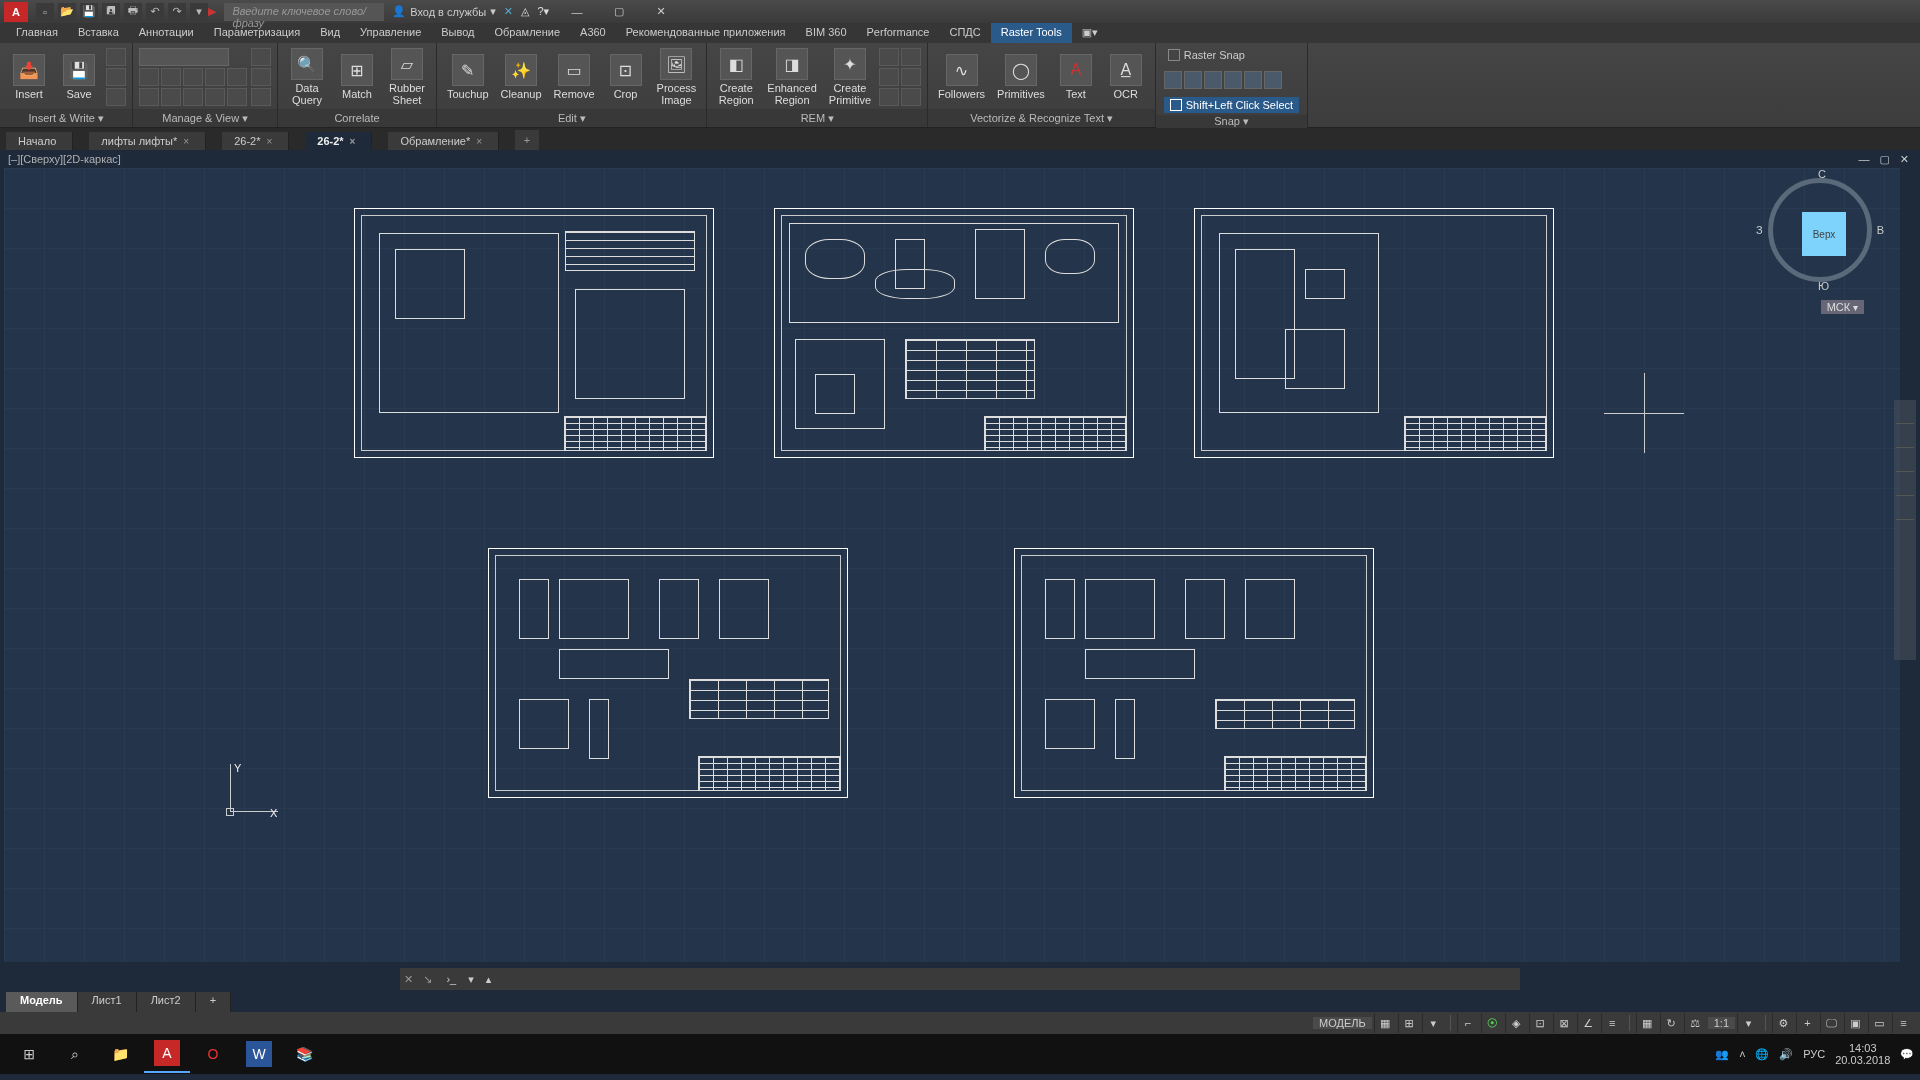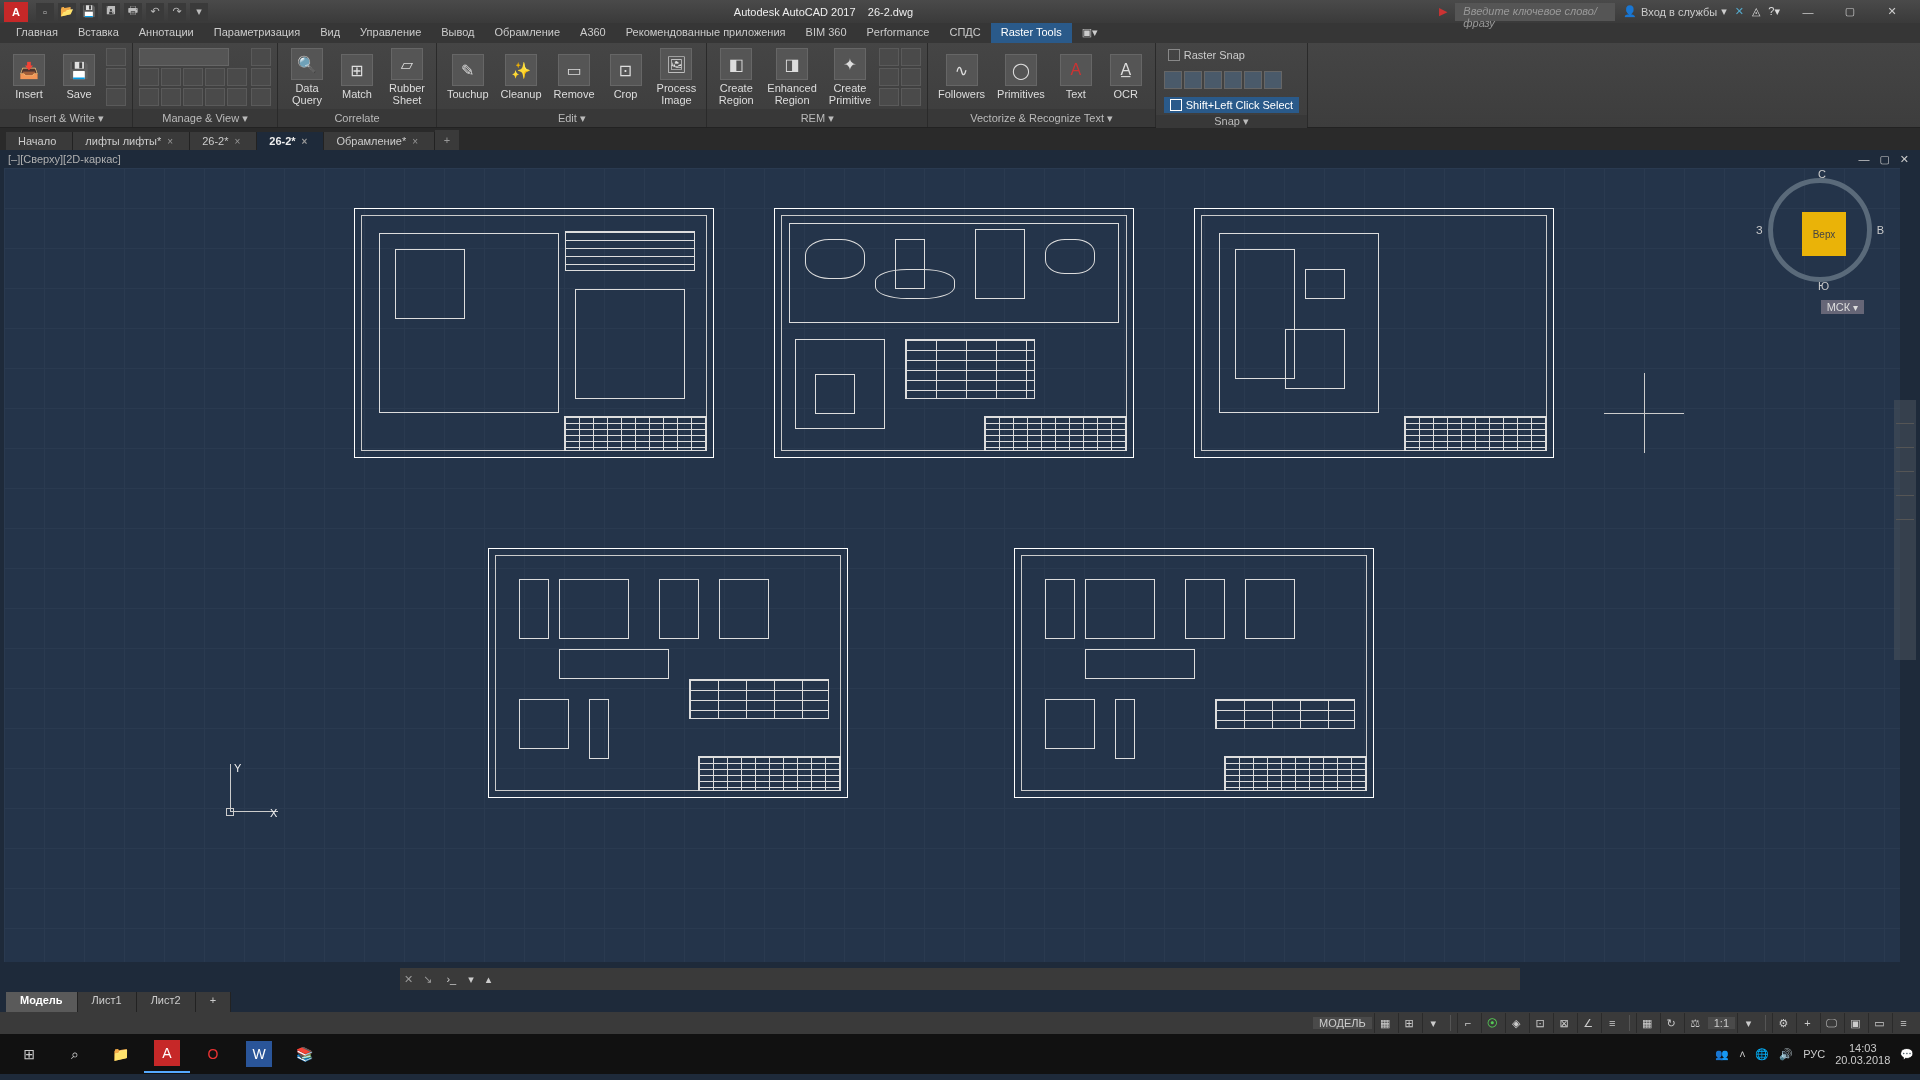--- a/index.html
+++ b/index.html
@@ -34,21 +34,21 @@
 .small-btn{ width:20px; height:18px; background:#4a4a4a; border:1px solid #5a5a5a; cursor:pointer;}
 .dropdown-field{ width:90px; height:18px; background:#555; border:1px solid #666; color:#ccc; padding:0 4px; display:flex; align-items:center;}
 .snap-panel{ display:flex; flex-direction:column; gap:8px; padding:2px;}
 .snap-row{ display:flex; gap:2px;}
 .snap-sq{ width:18px; height:18px; background:#4a5a6a; border:1px solid #666;}
 .snap-sel{ background:#2a5a8a; color:#fff; padding:2px 6px; display:flex; align-items:center; gap:4px;}
 .rs-label{color:#ccc; padding:2px 4px; display:flex; align-items:center; gap:4px;}
 .rs-check{width:12px;height:12px;border:1px solid #888;}
 
 
-.filetabs{ height:22px; background:#2a2a2a; display:flex; align-items:end; padding-left:6px; gap:0;}
+.filetabs{ height:22px; background:#2a2a2a; display:flex; align-items:end; padding-left:6px; gap:16px;}
 .filetab{ background:#3a3a3a; color:#ccc; padding:3px 16px 3px 12px; border-right:1px solid #222; cursor:pointer; position:relative; display:flex; align-items:center; gap:6px;}
 .filetab.active{ background:#1e2a3a; color:#eee; font-weight:bold;}
 .filetab .x{ color:#999; font-size:10px;}
 .addtab{ width:24px; height:20px; display:flex; align-items:center; justify-content:center; color:#999; background:#3a3a3a; cursor:pointer;}
 
 
 .viewport-wrap{ position:relative; height:862px; background:#1e2a3a;}
 .vp-label{ position:absolute; top:3px; left:8px; color:#b0b0b0;}
 .vp-min{ position:absolute; top:3px; right:8px; display:flex; gap:4px; color:#ccc;}
 .vp-min span{cursor:pointer; padding:0 3px;}
@@ -61,21 +61,21 @@
 .ucs-y{ position:absolute; left:14px; top:-50px;}
 .ucs-x{ position:absolute; left:50px; top:-5px;}
 .ucs-line-v{ position:absolute; left:10px; bottom:0; width:1px; height:48px; background:#ccc;}
 .ucs-line-h{ position:absolute; left:10px; bottom:0; width:48px; height:1px; background:#ccc;}
 .ucs-box{ position:absolute; left:6px; bottom:-4px; width:8px; height:8px; border:1px solid #ccc;}
 .cursor-cross{position:absolute; left:1640px; top:245px;}
 .cursor-cross .h{position:absolute; width:80px; height:1px; background:#ccc; left:-40px;}
 .cursor-cross .v{position:absolute; height:80px; width:1px; background:#ccc; top:-40px;}
 .viewcube{ position:absolute; right:40px; top:20px; width:120px; height:120px;}
 .viewcube-ring{ position:absolute; inset:8px; border:5px solid #5a6a7a; border-radius:50%;}
-.viewcube-box{ position:absolute; left:42px; top:42px; width:44px; height:44px; background:#eab308; display:flex; align-items:center; justify-content:center; color:#444; font-size:10px;}
+.viewcube-box{ position:absolute; left:42px; top:42px; width:44px; height:44px; background:#7dd3fc; display:flex; align-items:center; justify-content:center; color:#444; font-size:10px;}
 .vc-l{position:absolute; color:#ccc; font-size:11px;}
 .navbar-vert{ position:absolute; right:4px; top:250px; width:22px; height:260px; background:rgba(70,80,90,.6); display:flex; flex-direction:column; gap:2px; padding:2px;}
 .navbar-vert div{height:22px; border-bottom:1px solid #555;}
 .wcs-tag{position:absolute; right:56px; top:150px; background:#667; color:#ddd; padding:1px 6px; font-size:10px;}
 
 
 .cmdwrap{ position:absolute; bottom:22px; left:400px; right:400px;}
 .cmd-hist{ color:#888; font-size:10px; padding:2px 6px;}
 .cmdline{ height:22px; background:#3a3a3a; display:flex; align-items:center; color:#999;}
 .cmdline .ico{ padding:0 6px; color:#ccc; cursor:pointer;}
@@ -110,24 +110,20 @@
   <div class="app-logo">A</div>
   <div class="qat">
     <div class="qat-btn">▫</div>
     <div class="qat-btn">📂</div>
     <div class="qat-btn">💾</div>
     <div class="qat-btn">🖪</div>
     <div class="qat-btn">🖶</div>
     <div class="qat-btn">↶</div>
     <div class="qat-btn">↷</div>
     <div class="qat-btn">▾</div>
-  </div>
-  <div class="title-center">
-    <span>Autodesk AutoCAD 2017</span>&nbsp;&nbsp;&nbsp;
-    <span>26-2.dwg</span>
   </div>
   <div class="title-right">
     <span style="color:#c33">▶</span>
     <div class="search-box">Введите ключевое слово/фразу</div>
     <div class="signin">
       <span>👤</span>
       <span>Вход в службы</span>
       <span>▾</span>
     </div>
     <span style="color:#5ac">✕</span>

